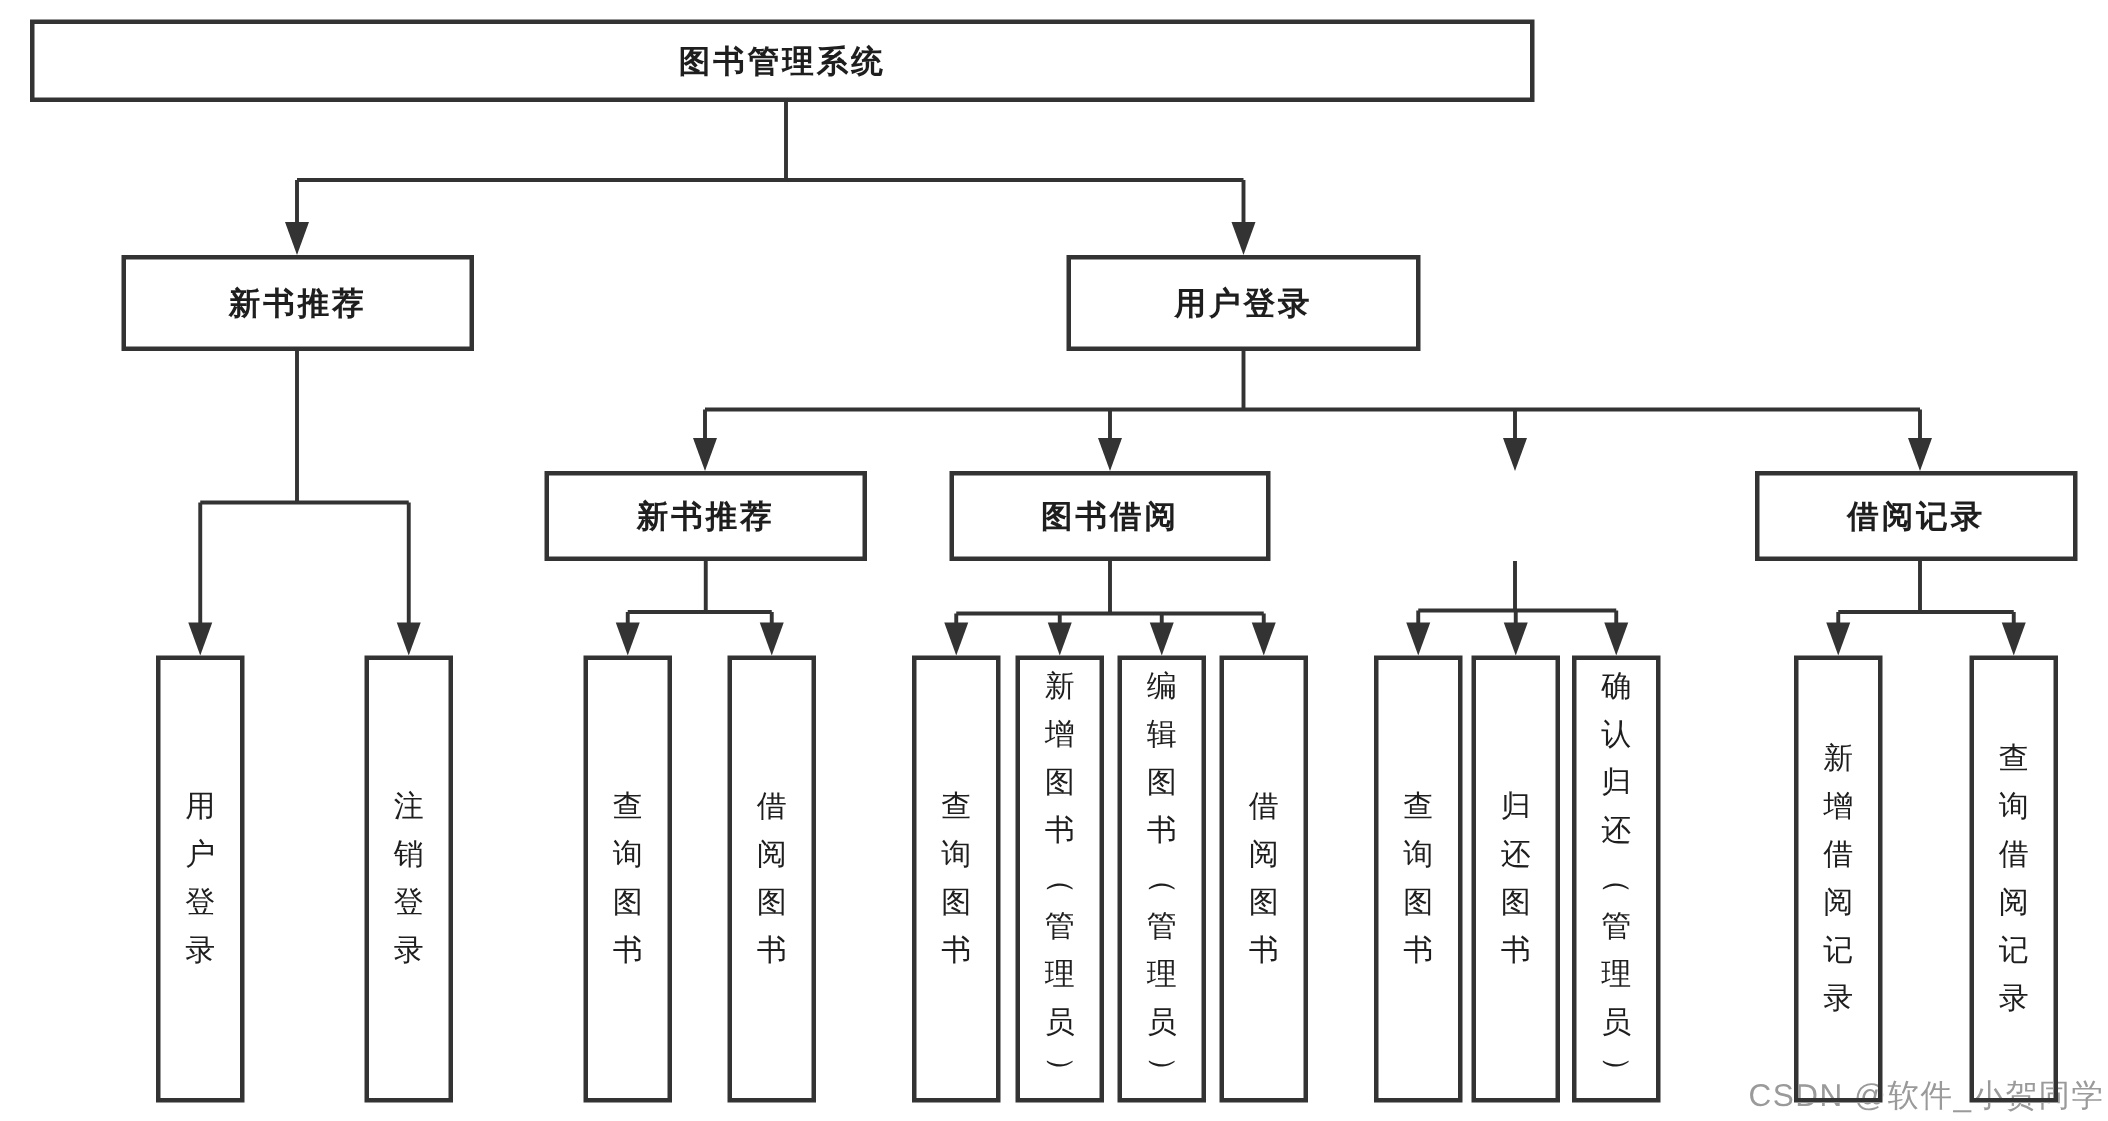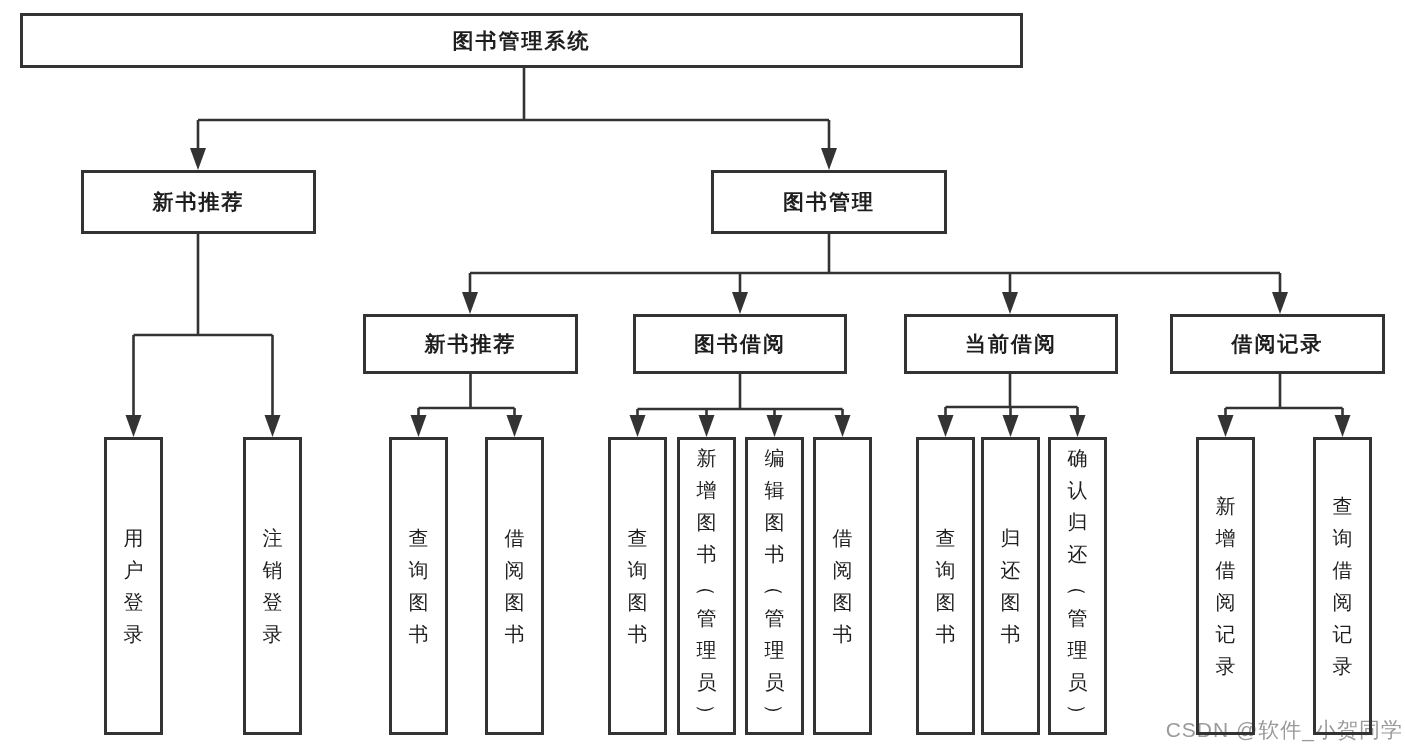--- a/index.html
+++ b/index.html
@@ -92,31 +92,28 @@
   </svg>
 
   <div class="box root">
     <span class="hlabel">图书管理系统</span>
   </div>
 
   <div class="box n-login">
     <span class="hlabel">新书推荐</span>
   </div>
   <div class="box n-mgmt">
-    <span class="hlabel">图书管理</span>
+    <span class="hlabel">用户登录</span>
   </div>
 
   <div class="box lvl3 n-borrow">
     <span class="hlabel">图书借阅</span>
   </div>
   <div class="box lvl3 n-rec">
     <span class="hlabel">新书推荐</span>
-  </div>
-  <div class="box lvl3 n-current">
-    <span class="hlabel">当前借阅</span>
   </div>
   <div class="box lvl3 n-records">
     <span class="hlabel">借阅记录</span>
   </div>
 
   <div class="box leaf" style="left:104px">
     <span class="vtext">
         <span>用</span>
         <span>户</span>
         <span>登</span>

